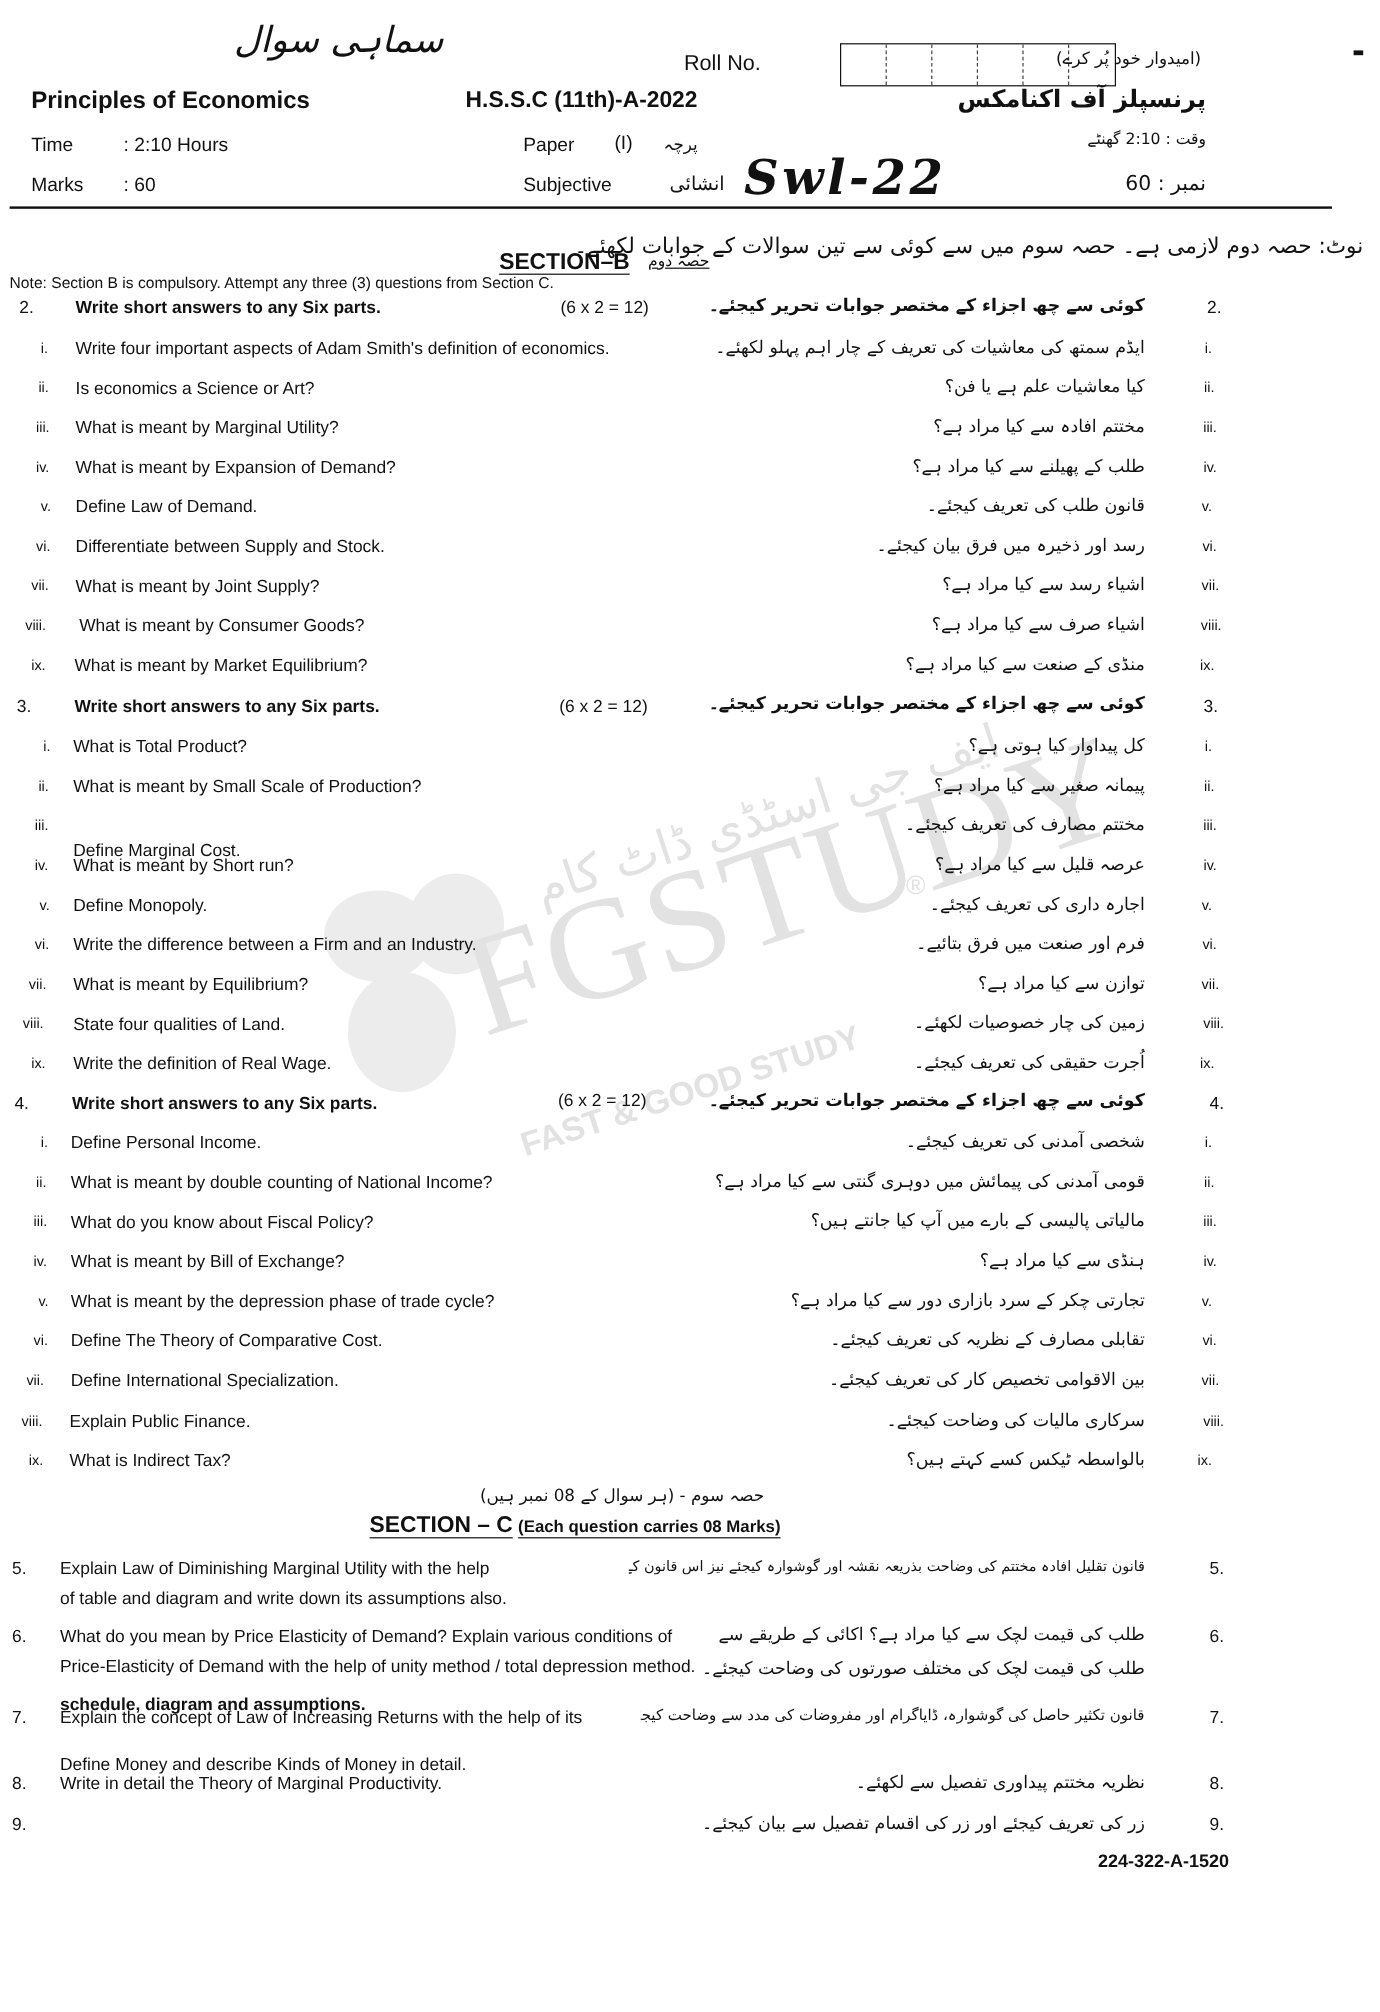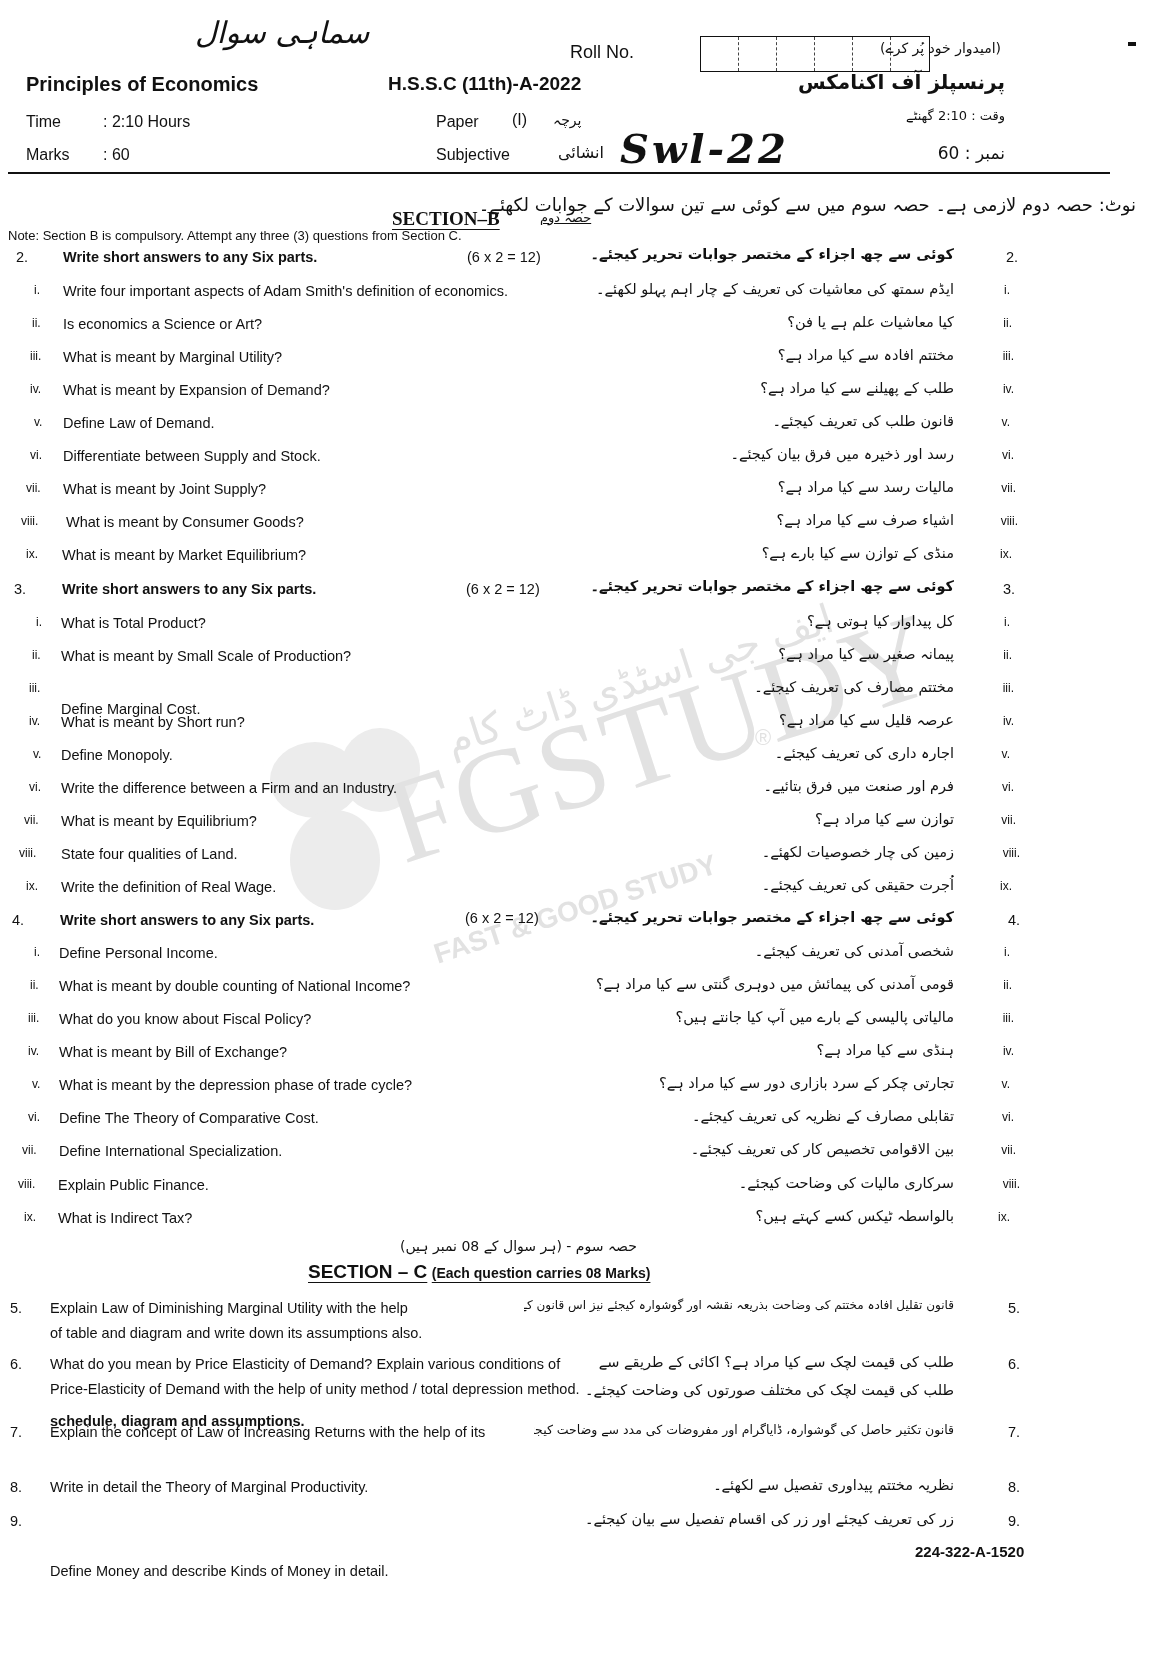--- a/index.html
+++ b/index.html
@@ -63,21 +63,21 @@
 <div class="abs" style="left:436px;top:146px;font-size:16px;">Subjective</div>
 <div class="abs urdu" style="left:558px;top:143px;font-size:16px;">انشائی</div>
 <div class="abs hand b" style="left:620px;top:125px;font-size:40px;letter-spacing:3px;">Swl-22</div>
 <div class="abs urdu" style="right:145px;top:143px;font-size:17px;">نمبر : 60</div>
 
 <div class="rule" style="top:172px;"></div>
 
 <div class="abs" style="left:8px;top:180px;font-size:13px;margin-top:48px;">Note: Section B is compulsory. Attempt any three (3) questions from Section C.</div>
 <div class="abs urdu" style="right:14px;top:194px;font-size:18px;">نوٹ: حصہ دوم لازمی ہے۔ حصہ سوم میں سے کوئی سے تین سوالات کے جوابات لکھئے۔</div>
 
-<div class="abs sec-title" style="left:392px;top:208px;font-family:Liberation Serif, serif;">SECTION–B</div>
+<div class="abs sec-title" style="left:416px;top:208px;">SECTION–B</div>
 <div class="abs urdu" style="left:540px;top:210px;font-size:13px;text-decoration:underline;">حصہ دوم</div>
 
 <div class="abs qnum" style="left:16px;top:249px;">2.</div>
 <div class="abs q b" style="left:63px;top:249px;">Write short answers to any Six parts.</div>
 <div class="abs q" style="left:467px;top:249px;">(6 x 2 = 12)</div>
 <div class="abs urdu q b" style="right:196px;top:246px;">کوئی سے چھ اجزاء کے مختصر جوابات تحریر کیجئے۔</div>
 <div class="abs qnum" style="right:132px;top:249px;">2.</div>
 
 <div class="abs q" style="left:34px;top:283px;font-size:12px;">i.</div>
 <div class="abs q" style="left:63px;top:283px;">Write four important aspects of Adam Smith's definition of economics.</div>
@@ -104,31 +104,31 @@
 <div class="abs urdu q" style="right:196px;top:413px;">قانون طلب کی تعریف کیجئے۔</div>
 <div class="abs q" style="right:140px;top:415px;font-size:12px;">v.</div>
 
 <div class="abs q" style="left:30px;top:448px;font-size:12px;">vi.</div>
 <div class="abs q" style="left:63px;top:448px;">Differentiate between Supply and Stock.</div>
 <div class="abs urdu q" style="right:196px;top:446px;">رسد اور ذخیرہ میں فرق بیان کیجئے۔</div>
 <div class="abs q" style="right:136px;top:448px;font-size:12px;">vi.</div>
 
 <div class="abs q" style="left:26px;top:481px;font-size:12px;">vii.</div>
 <div class="abs q" style="left:63px;top:481px;">What is meant by Joint Supply?</div>
-<div class="abs urdu q" style="right:196px;top:479px;">مالیات رسد سے کیا مراد ہے؟</div>
+<div class="abs urdu q" style="right:196px;top:479px;">اشیاء رسد سے کیا مراد ہے؟</div>
 <div class="abs q" style="right:134px;top:481px;font-size:12px;">vii.</div>
 
 <div class="abs q" style="left:21px;top:514px;font-size:12px;">viii.</div>
 <div class="abs q" style="left:66px;top:514px;">What is meant by Consumer Goods?</div>
 <div class="abs urdu q" style="right:196px;top:512px;">اشیاء صرف سے کیا مراد ہے؟</div>
 <div class="abs q" style="right:132px;top:514px;font-size:12px;">viii.</div>
 
 <div class="abs q" style="left:26px;top:547px;font-size:12px;">ix.</div>
 <div class="abs q" style="left:62px;top:547px;">What is meant by Market Equilibrium?</div>
-<div class="abs urdu q" style="right:196px;top:545px;">منڈی کے توازن سے کیا بارے ہے؟</div>
+<div class="abs urdu q" style="right:196px;top:545px;">منڈی کے صنعت سے کیا مراد ہے؟</div>
 <div class="abs q" style="right:138px;top:547px;font-size:12px;">ix.</div>
 
 <div class="abs qnum" style="left:14px;top:581px;">3.</div>
 <div class="abs q b" style="left:62px;top:581px;">Write short answers to any Six parts.</div>
 <div class="abs q" style="left:466px;top:581px;">(6 x 2 = 12)</div>
 <div class="abs urdu q b" style="right:196px;top:578px;">کوئی سے چھ اجزاء کے مختصر جوابات تحریر کیجئے۔</div>
 <div class="abs qnum" style="right:135px;top:581px;">3.</div>
 
 <div class="abs q" style="left:36px;top:615px;font-size:12px;">i.</div>
 <div class="abs q" style="left:61px;top:615px;">What is Total Product?</div>
@@ -250,17 +250,17 @@
 <div class="abs q" style="left:50px;top:1413px;font-weight:bold;">schedule, diagram and assumptions.</div>
 <div class="abs urdu" style="right:196px;top:1422px;font-size:12.5px;width:420px;overflow:hidden;text-align:right;">قانون تکثیر حاصل کی گوشوارہ، ڈایاگرام اور مفروضات کی مدد سے وضاحت کیجئے۔</div>
 <div class="abs q" style="right:130px;top:1424px;">7.</div>
 
 <div class="abs q" style="left:10px;top:1479px;">8.</div>
 <div class="abs q" style="left:50px;top:1479px;">Write in detail the Theory of Marginal Productivity.</div>
 <div class="abs urdu q" style="right:196px;top:1477px;">نظریہ مختتم پیداوری تفصیل سے لکھئے۔</div>
 <div class="abs q" style="right:130px;top:1479px;">8.</div>
 
 <div class="abs q" style="left:10px;top:1513px;">9.</div>
-<div class="abs q" style="left:50px;top:1563px;">Define Money and describe Kinds of Money in detail.</div>
+<div class="abs q" style="left:50px;top:1463px;">Define Money and describe Kinds of Money in detail.</div>
 <div class="abs urdu q" style="right:196px;top:1511px;">زر کی تعریف کیجئے اور زر کی اقسام تفصیل سے بیان کیجئے۔</div>
 <div class="abs q" style="right:130px;top:1513px;">9.</div>
 
 <div class="abs footer-code" style="left:915px;top:1543px;">224-322-A-1520</div>
 
 </body></html>

